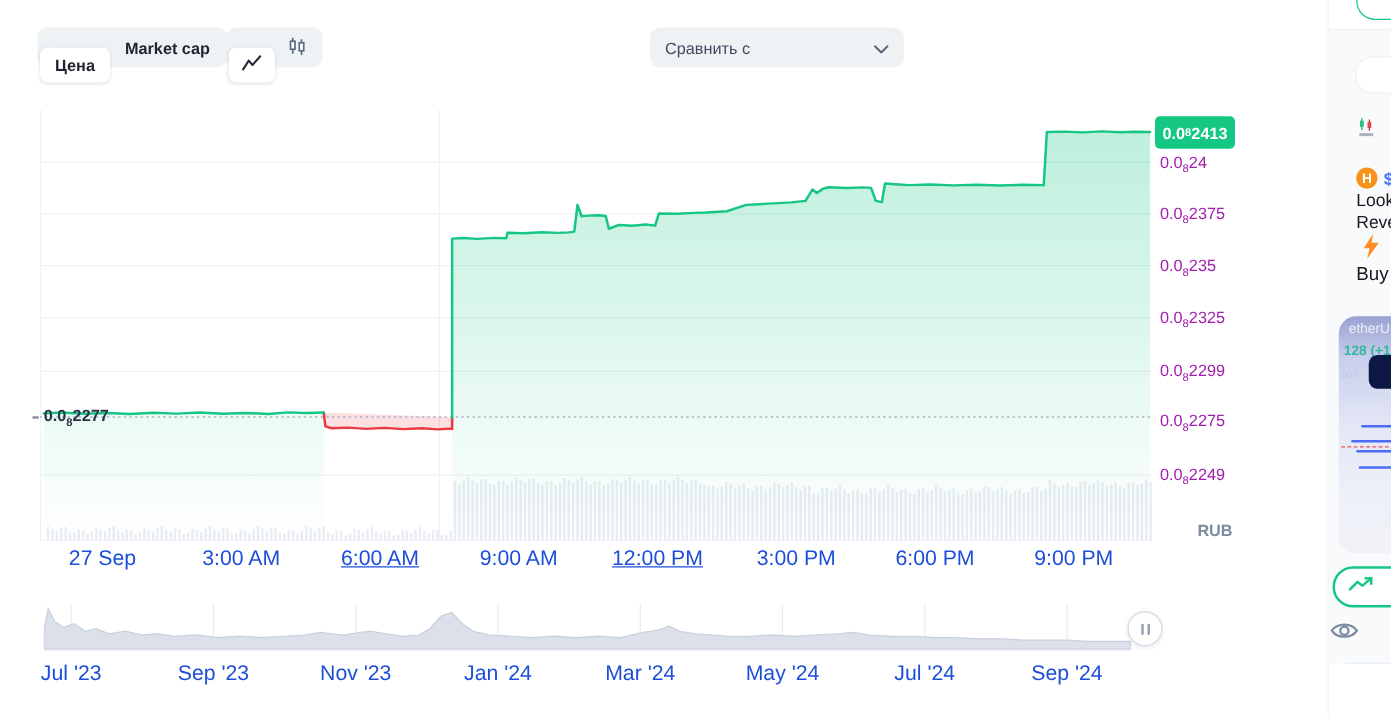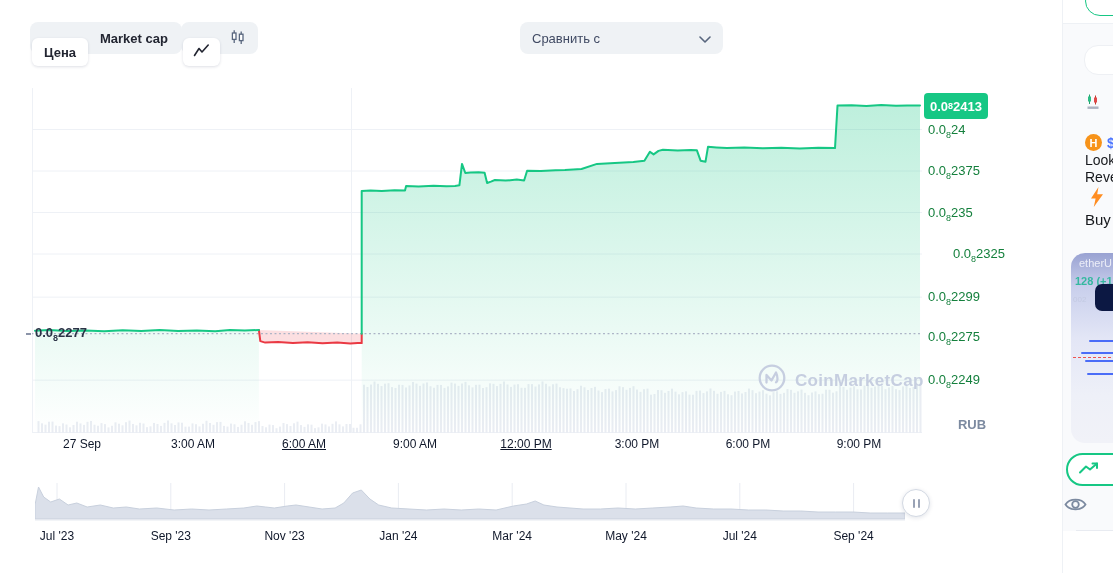--- a/index.html
+++ b/index.html
@@ -10,23 +10,23 @@
   .seg{display:inline-flex;align-items:center;background:#eff2f5;border-radius:8px;padding:2px;height:32px;box-sizing:border-box;}
   .chip{display:flex;align-items:center;justify-content:center;padding:0 12px;height:28px;border-radius:6px;
         font-size:13px;font-weight:bold;color:#222531;cursor:pointer;white-space:nowrap;}
   .chip.sel{background:#fff;box-shadow:0 1px 3px rgba(20,30,70,.14);margin-top:28px;}
   .chip.icon-chip{padding:0 10px;}
   .rangechip{padding:0 9px;}
   .seg-sep{width:1px;height:14px;background:#cfd6e0;margin:0 3px;}
   .compare{display:flex;align-items:center;justify-content:space-between;background:#eff2f5;border-radius:8px;
            height:32px;box-sizing:border-box;padding:0 12px;font-size:13px;color:#404a63;cursor:pointer;}
   
-  .ylab{position:absolute;left:0;font-size:13px;color:#15803d;white-space:nowrap;}
+  .ylab{position:absolute;left:0;font-size:13px;color:#a21caf;white-space:nowrap;}
   .ylab sub,.pricefmt sub{font-size:9px;}
-  .xlab{position:absolute;transform:translateX(-50%);font-size:12px;color:#0f172a;white-space:nowrap;}
+  .xlab{position:absolute;transform:translateX(-50%);font-size:17px;color:#1d4ed8;white-space:nowrap;}
   .badge{display:flex;align-items:center;justify-content:center;background:#16c784;color:#fff;
          border-radius:4px;font-size:13px;font-weight:bold;}
   .openlab{display:flex;align-items:center;gap:4px;font-size:13px;font-weight:bold;color:#2c3347;}
   .dash{width:5px;height:2px;background:#8b94a8;display:inline-block;}
   .rub{font-size:13px;font-weight:bold;color:#7c8aa0;text-align:center;}
   .watermark{display:flex;align-items:center;gap:8px;color:#c6cee0;font-size:17px;font-weight:bold;letter-spacing:.3px;}
   
   .navhandle{width:26px;height:26px;border-radius:50%;background:#fff;border:1px solid #d3d9e3;
              box-shadow:0 1px 4px rgba(20,30,70,.12);display:flex;align-items:center;justify-content:center;gap:3px;cursor:ew-resize;}
   .navhandle span{width:2px;height:9px;background:#99a2b5;border-radius:1px;}
@@ -354,42 +354,33 @@
         <path d="M3.009999999999998,345 L3.0,242.7 L16.7,242.0 L35.2,243.0 L53.7,242.4 L72.2,243.2 L90.7,242.2 L109.2,242.9 L127.7,242.0 L146.2,243.0 L164.7,242.4 L183.2,243.2 L198.0,241.9 L212.8,242.4 L226.9,242.0 L226.86,345 Z" fill="url(#gfill)"></path>
         <path d="M226.9,242.0 L228.3,253.1 L233.2,254.6 L246.1,254.1 L260.9,255.1 L275.7,254.3 L290.5,255.3 L305.3,254.6 L318.3,255.5 L325.7,255.0 L329.7,255.1 L329.7,245.7 Z" fill="rgba(234,57,67,0.16)" stroke="none"></path>
         <path d="M329.71999999999997,345 L329.7,245.7 L329.7,102.9 L338.6,102.4 L349.7,103.1 L362.6,102.3 L373.0,102.6 L374.1,98.1 L386.7,98.6 L401.5,97.8 L414.4,98.3 L423.0,97.9 L427.4,97.3 L430.0,75.9 L433.3,85.0 L438.5,84.5 L446.6,84.2 L452.6,84.8 L455.1,95.0 L458.9,93.6 L462.9,92.0 L473.6,92.6 L484.8,91.6 L492.1,92.5 L495.1,82.8 L508.8,83.0 L523.6,82.3 L532.9,82.0 L549.5,81.0 L565.0,75.9 L582.8,74.9 L601.3,73.9 L612.4,72.7 L617.9,63.7 L621.6,66.4 L626.5,62.9 L630.9,61.8 L645.7,62.4 L658.6,61.9 L664.9,62.3 L668.6,72.7 L673.5,73.7 L676.0,58.8 L684.5,59.4 L694.9,60.1 L712.3,59.6 L730.8,60.3 L749.3,59.8 L767.8,60.4 L786.3,59.8 L803.0,60.1 L805.5,17.6 L819.6,17.3 L834.4,17.9 L849.2,17.1 L864.0,17.8 L875.1,17.4 L888.0,17.6 L888.05,345 Z" fill="url(#gfill)"></path>
         <line x1="0" x2="890" y1="245.67999999999998" y2="245.67999999999998" stroke="#aab2c5" stroke-width="1.2" stroke-dasharray="1 3.5" stroke-linecap="round"></line>
         <path d="M226.9,242.0 L228.3,253.1 L233.2,254.6 L246.1,254.1 L260.9,255.1 L275.7,254.3 L290.5,255.3 L305.3,254.6 L318.3,255.5 L325.7,255.0 L329.7,255.1 L329.7,245.7" fill="none" stroke="#ea3943" stroke-width="2" stroke-linejoin="round" stroke-linecap="round"></path>
         <path d="M3.0,242.7 L16.7,242.0 L35.2,243.0 L53.7,242.4 L72.2,243.2 L90.7,242.2 L109.2,242.9 L127.7,242.0 L146.2,243.0 L164.7,242.4 L183.2,243.2 L198.0,241.9 L212.8,242.4 L226.9,242.0" fill="none" stroke="#16c784" stroke-width="2" stroke-linejoin="round" stroke-linecap="round"></path>
         <path d="M329.7,245.7 L329.7,102.9 L338.6,102.4 L349.7,103.1 L362.6,102.3 L373.0,102.6 L374.1,98.1 L386.7,98.6 L401.5,97.8 L414.4,98.3 L423.0,97.9 L427.4,97.3 L430.0,75.9 L433.3,85.0 L438.5,84.5 L446.6,84.2 L452.6,84.8 L455.1,95.0 L458.9,93.6 L462.9,92.0 L473.6,92.6 L484.8,91.6 L492.1,92.5 L495.1,82.8 L508.8,83.0 L523.6,82.3 L532.9,82.0 L549.5,81.0 L565.0,75.9 L582.8,74.9 L601.3,73.9 L612.4,72.7 L617.9,63.7 L621.6,66.4 L626.5,62.9 L630.9,61.8 L645.7,62.4 L658.6,61.9 L664.9,62.3 L668.6,72.7 L673.5,73.7 L676.0,58.8 L684.5,59.4 L694.9,60.1 L712.3,59.6 L730.8,60.3 L749.3,59.8 L767.8,60.4 L786.3,59.8 L803.0,60.1 L805.5,17.6 L819.6,17.3 L834.4,17.9 L849.2,17.1 L864.0,17.8 L875.1,17.4 L888.0,17.6" fill="none" stroke="#16c784" stroke-width="2" stroke-linejoin="round" stroke-linecap="round"></path>
       </svg>
   </div>
 
-  <div class="abs watermark" style="left:757px;top:363px;">
-    <span>
-      <svg width="30" height="30" viewBox="0 0 30 30" fill="none" stroke="#c6cee0" stroke-width="2.3" stroke-linecap="round" stroke-linejoin="round">
-        <circle cx="15" cy="15" r="12.3"></circle>
-        <path d="M9.5 19.5 V12 L14.5 17.5 L19 9.5 Q20.5 12.5 20.5 16 Q20.5 18.5 19 19.3"></path>
-      </svg>
-    </span>
-    <span>CoinMarketCap</span>
-  </div>
 
   <div class="abs openlab" style="left:26px;top:325px;">
     <span class="dash"></span>
     <span id="open-price-text" class="pricefmt">0.0<sub>8</sub>2277</span>
   </div>
 
   <div class="abs badge pricefmt" style="left:924px;top:93px;width:64px;height:26px;" id="current-price-badge">0.0<sub>8</sub>2413</div>
 
   <div class="abs" style="left:928px;top:88px;width:80px;height:345px;" id="y-axis">
       <div class="ylab" style="top: 33.5px;">0.0<sub>8</sub>24</div>
       <div class="ylab" style="top: 75px;">0.0<sub>8</sub>2375</div>
       <div class="ylab" style="top: 116.5px;">0.0<sub>8</sub>235</div>
-      <div class="ylab" style="top: 158px; margin-left: 25px;">0.0<sub>8</sub>2325</div>
+      <div class="ylab" style="top: 158px;">0.0<sub>8</sub>2325</div>
       <div class="ylab" style="top: 201.16px;">0.0<sub>8</sub>2299</div>
       <div class="ylab" style="top: 241px;">0.0<sub>8</sub>2275</div>
       <div class="ylab" style="top: 284.16px;">0.0<sub>8</sub>2249</div>
     </div>
 
   <div class="abs rub" style="left:948px;top:417px;width:48px;">RUB</div>
 
   <div class="abs" style="left:32px;top:437px;width:890px;height:16px;" id="x-axis">
       <div class="xlab" style="left: 50px;">27 Sep</div>
       <div class="xlab" style="left: 161px;">3:00 AM</div>

